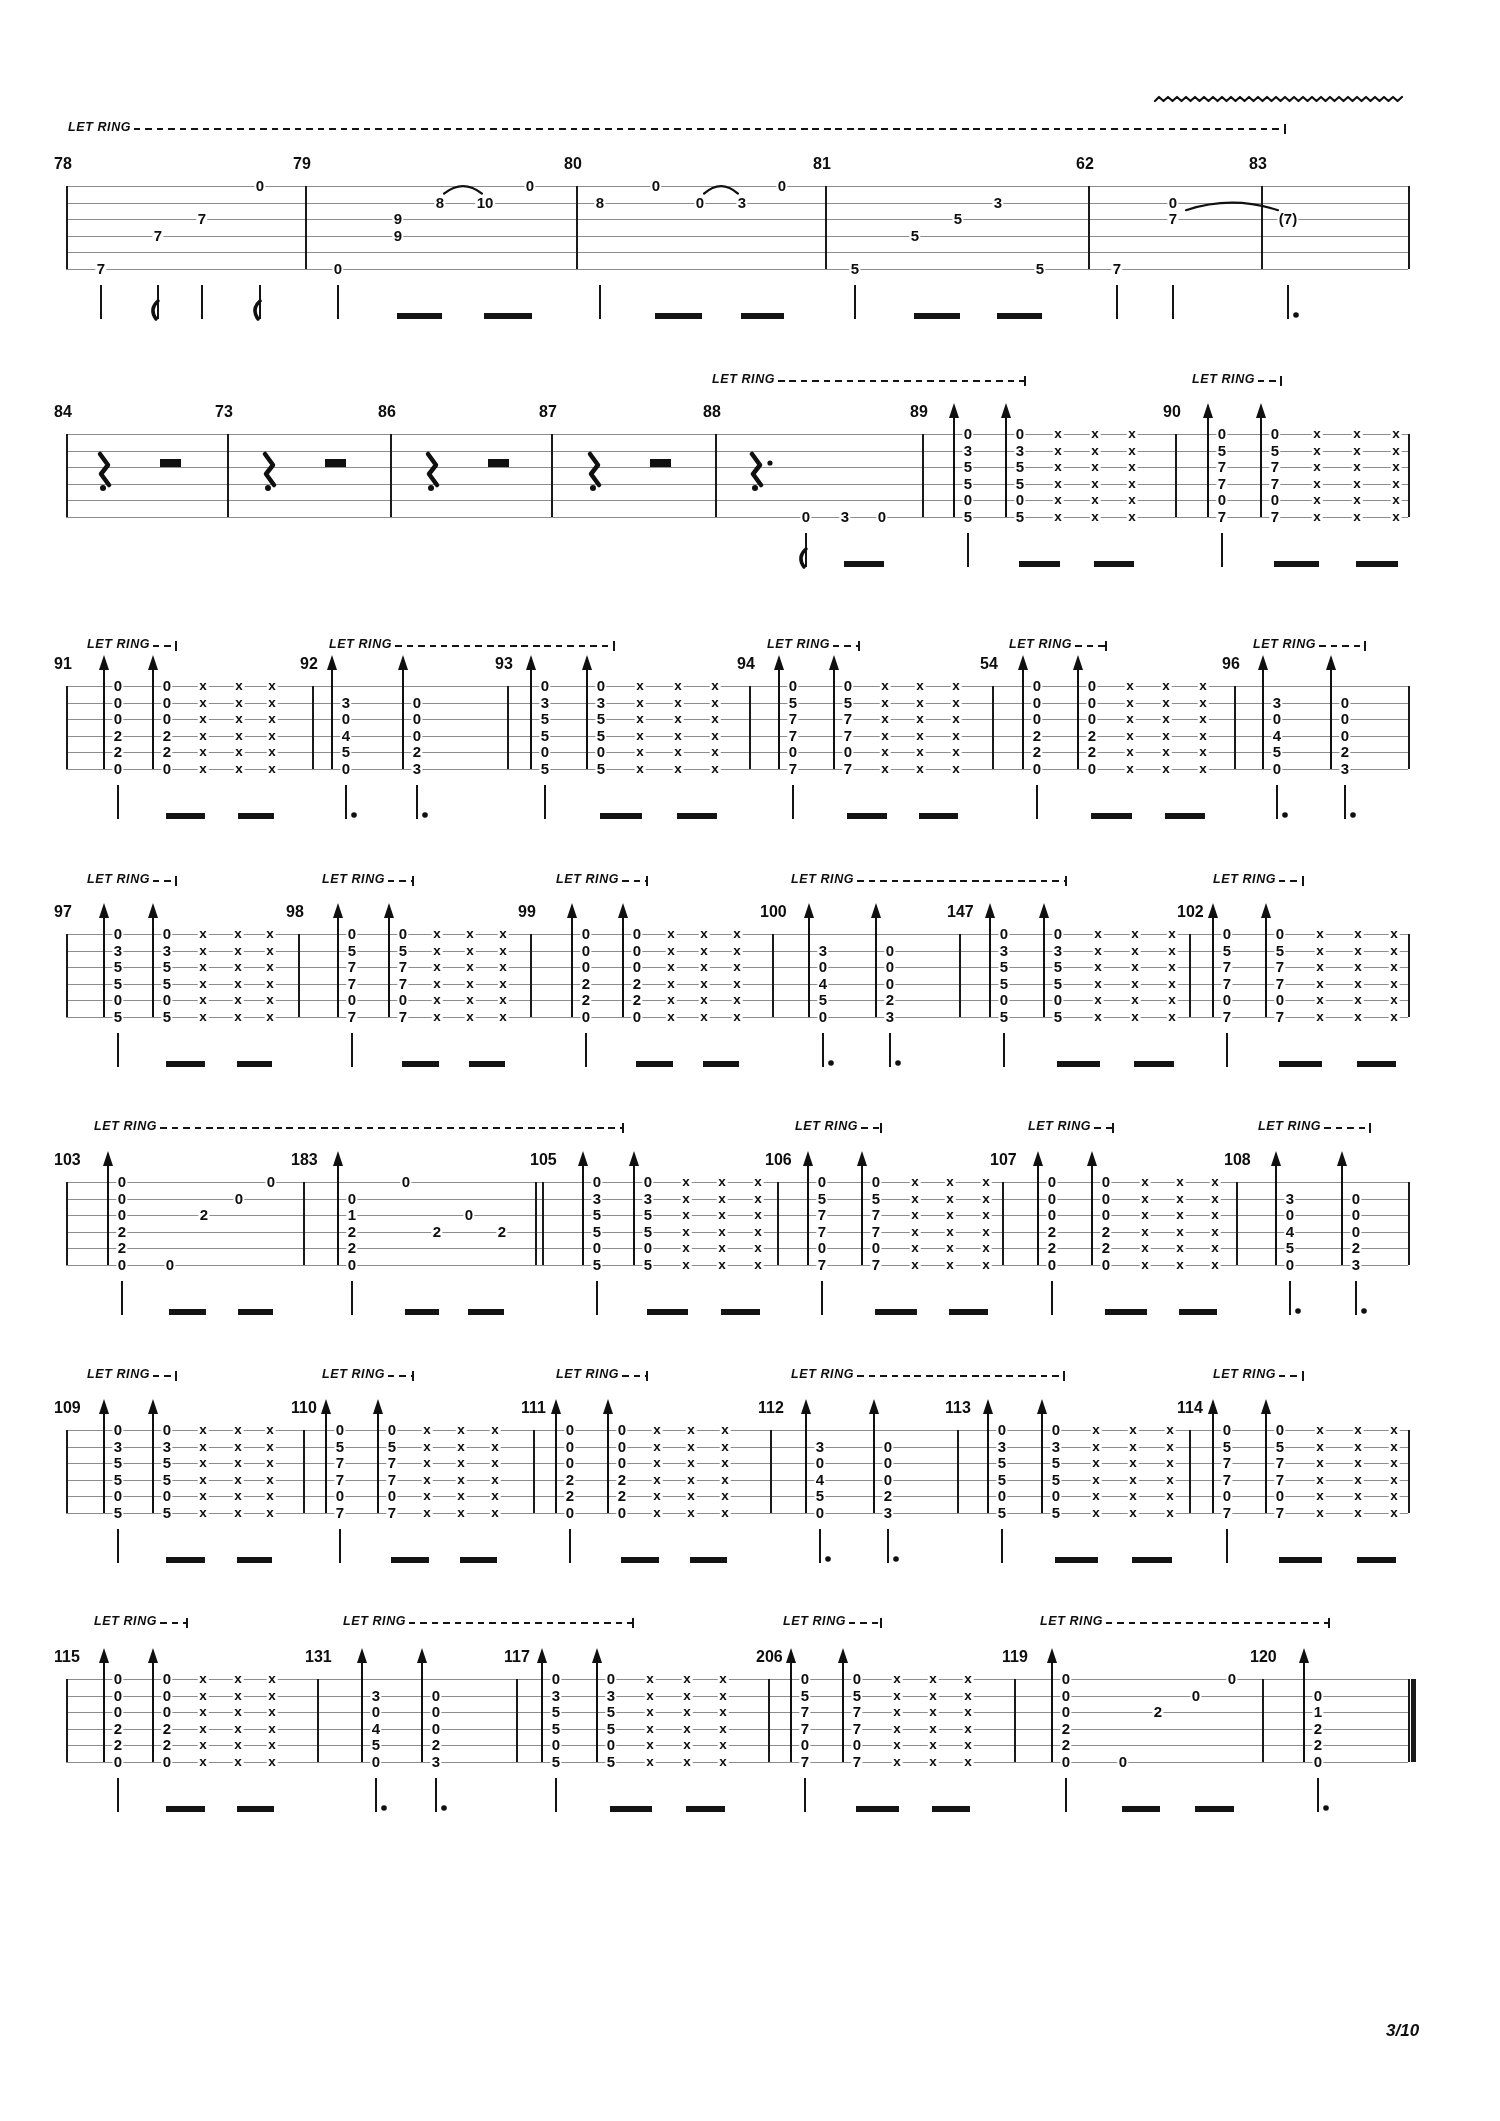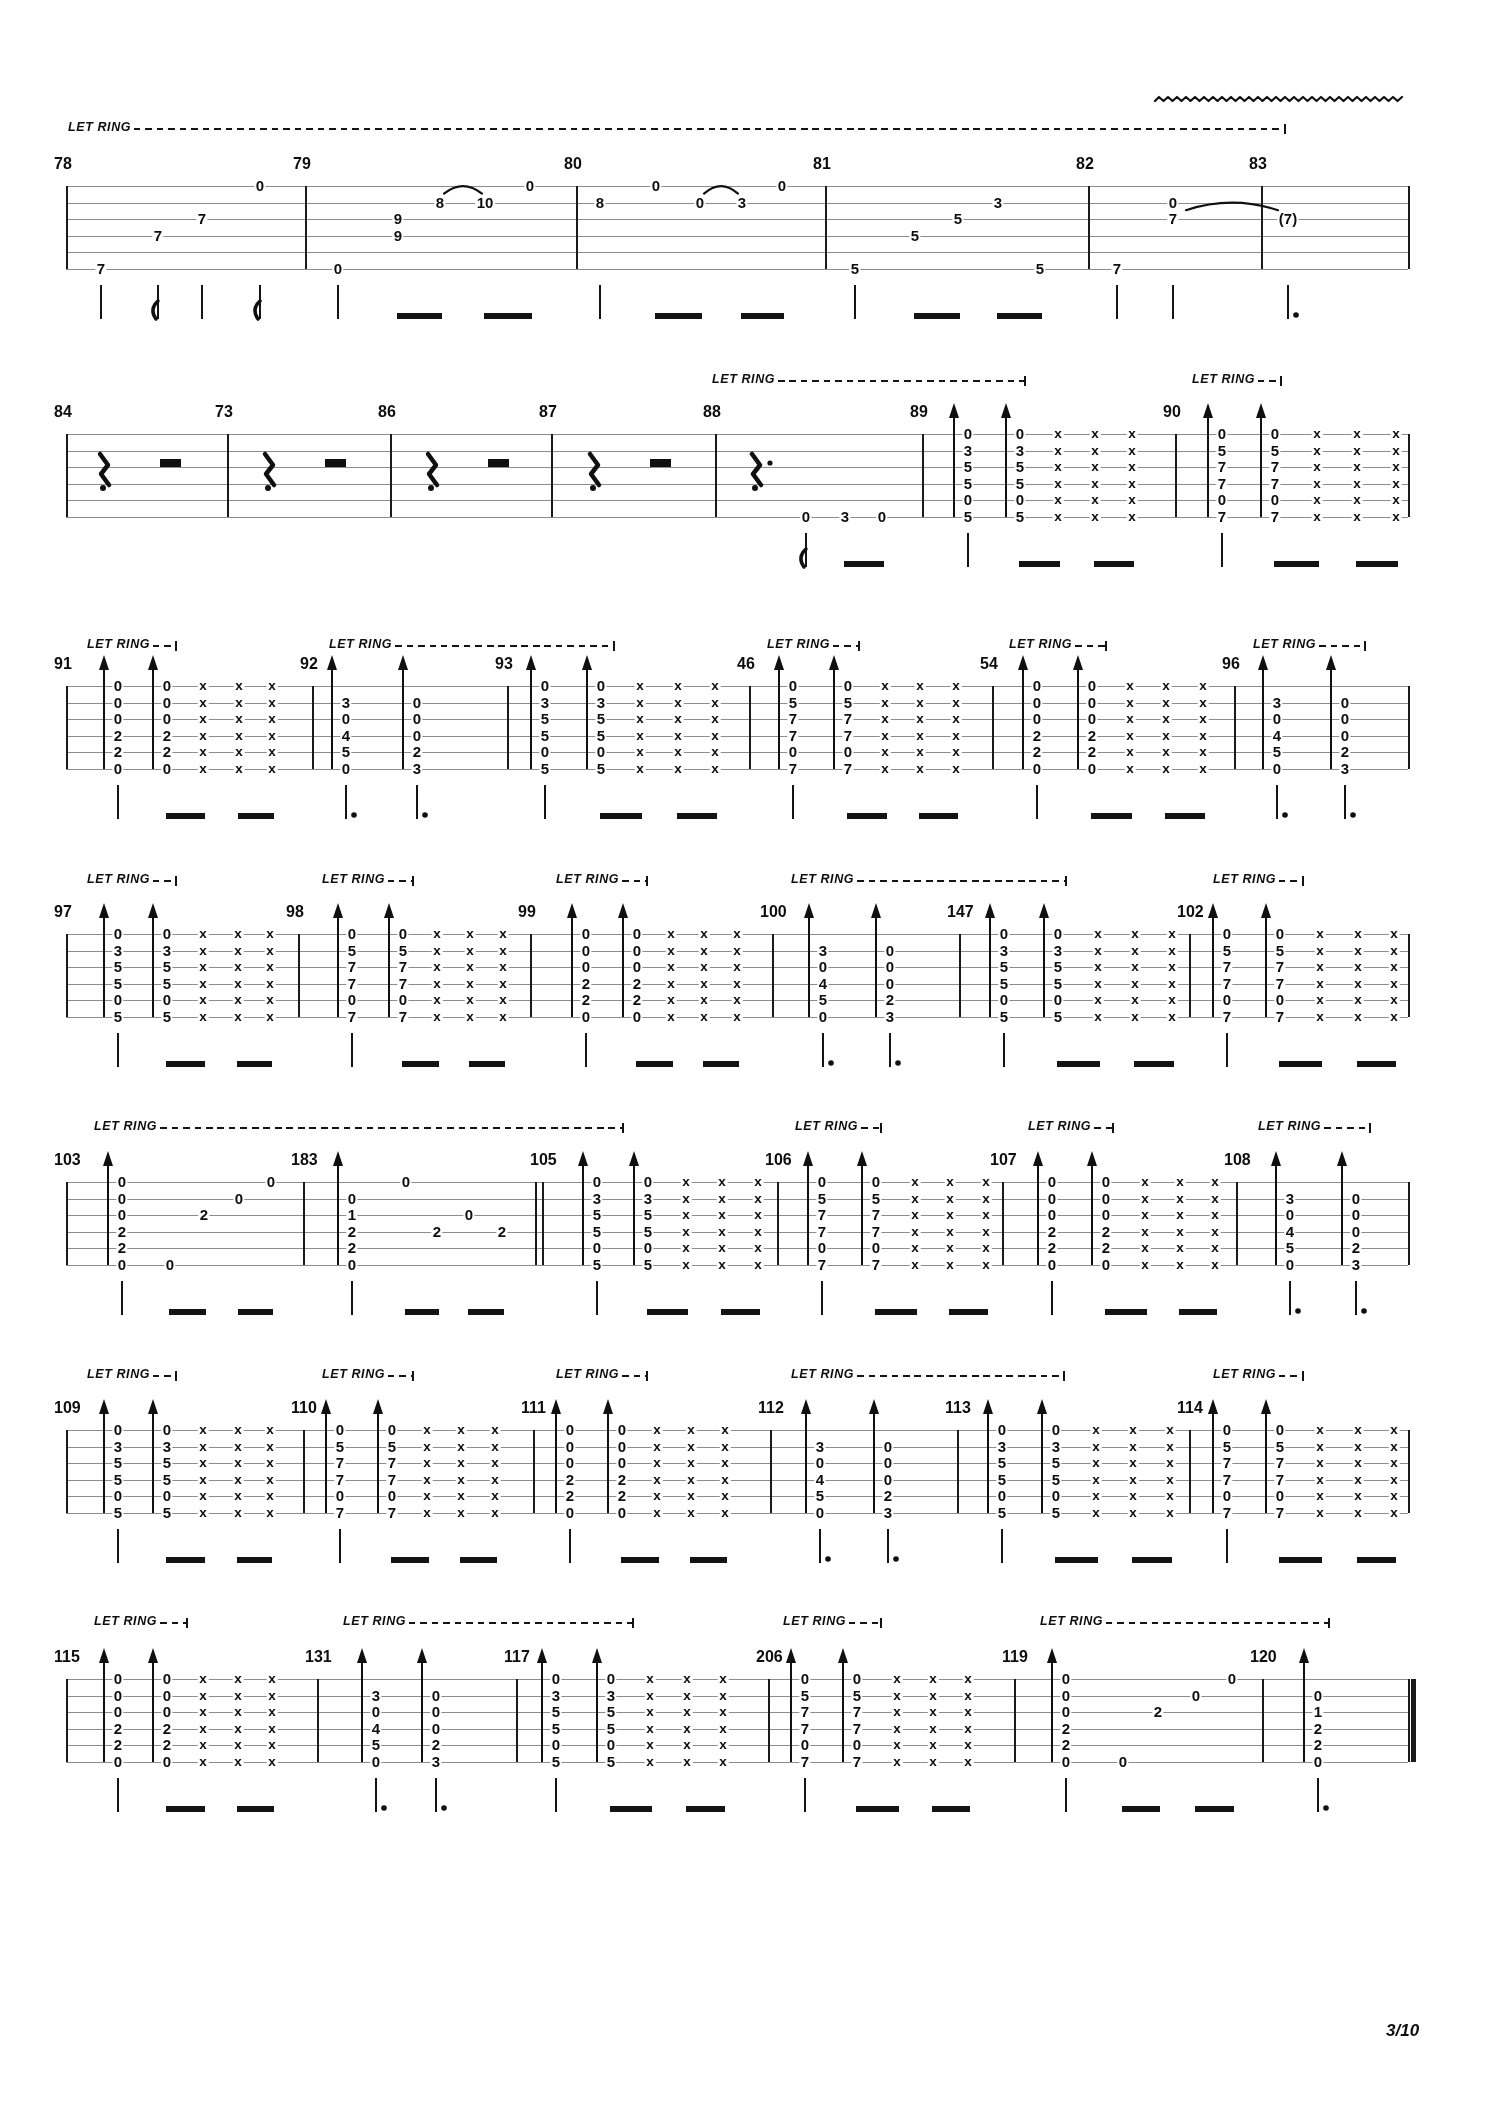--- a/index.html
+++ b/index.html
@@ -28,21 +28,21 @@
     <div style="position: absolute; left: 66px; top: 269px; width: 1342px; height: 1px; background: rgb(141, 141, 141); z-index: 1;"></div>
     <div style="position: absolute; left: 66px; top: 186px; width: 1.7px; height: 83px; background: rgb(26, 26, 26); z-index: 2;"></div>
     <div class="mnum" style="position: absolute; left: 54px; top: 156px;">78</div>
     <div style="position: absolute; left: 305px; top: 186px; width: 1.7px; height: 83px; background: rgb(26, 26, 26); z-index: 2;"></div>
     <div class="mnum" style="position: absolute; left: 293px; top: 156px;">79</div>
     <div style="position: absolute; left: 576px; top: 186px; width: 1.7px; height: 83px; background: rgb(26, 26, 26); z-index: 2;"></div>
     <div class="mnum" style="position: absolute; left: 564px; top: 156px;">80</div>
     <div style="position: absolute; left: 825px; top: 186px; width: 1.7px; height: 83px; background: rgb(26, 26, 26); z-index: 2;"></div>
     <div class="mnum" style="position: absolute; left: 813px; top: 156px;">81</div>
     <div style="position: absolute; left: 1088px; top: 186px; width: 1.7px; height: 83px; background: rgb(26, 26, 26); z-index: 2;"></div>
-    <div class="mnum" style="position: absolute; left: 1076px; top: 156px;">82</div>
+    <div class="mnum" style="position: absolute; left: 1076px; top: 156px;">62</div>
     <div style="position: absolute; left: 1261px; top: 186px; width: 1.7px; height: 83px; background: rgb(26, 26, 26); z-index: 2;"></div>
     <div class="mnum" style="position: absolute; left: 1249px; top: 156px;">83</div>
     <div style="position: absolute; left: 1408px; top: 186px; width: 1.7px; height: 83px; background: rgb(26, 26, 26); z-index: 2;"></div>
     <div class="letring" style="position: absolute; left: 68px; top: 121px;">Let Ring</div>
     <div class="dashline" style="position: absolute; left: 134px; top: 128px; width: 1150px;"></div>
     <div class="tick" style="position: absolute; left: 1284px; top: 124px;"></div>
     <div class="fret" style="position: absolute; left: 101px; top: 269px;">7</div>
     <div class="fret" style="position: absolute; left: 158px; top: 235.8px;">7</div>
     <div class="fret" style="position: absolute; left: 202px; top: 219.2px;">7</div>
     <div class="fret" style="position: absolute; left: 260px; top: 186px;">0</div>
@@ -198,21 +198,21 @@
     <div style="position: absolute; left: 66px; top: 735.8px; width: 1342px; height: 1px; background: rgb(141, 141, 141); z-index: 1;"></div>
     <div style="position: absolute; left: 66px; top: 752.4px; width: 1342px; height: 1px; background: rgb(141, 141, 141); z-index: 1;"></div>
     <div style="position: absolute; left: 66px; top: 769px; width: 1342px; height: 1px; background: rgb(141, 141, 141); z-index: 1;"></div>
     <div style="position: absolute; left: 66px; top: 686px; width: 1.7px; height: 83px; background: rgb(26, 26, 26); z-index: 2;"></div>
     <div class="mnum" style="position: absolute; left: 54px; top: 656px;">91</div>
     <div style="position: absolute; left: 312px; top: 686px; width: 1.7px; height: 83px; background: rgb(26, 26, 26); z-index: 2;"></div>
     <div class="mnum" style="position: absolute; left: 300px; top: 656px;">92</div>
     <div style="position: absolute; left: 507px; top: 686px; width: 1.7px; height: 83px; background: rgb(26, 26, 26); z-index: 2;"></div>
     <div class="mnum" style="position: absolute; left: 495px; top: 656px;">93</div>
     <div style="position: absolute; left: 749px; top: 686px; width: 1.7px; height: 83px; background: rgb(26, 26, 26); z-index: 2;"></div>
-    <div class="mnum" style="position: absolute; left: 737px; top: 656px;">46</div>
+    <div class="mnum" style="position: absolute; left: 737px; top: 656px;">94</div>
     <div style="position: absolute; left: 992px; top: 686px; width: 1.7px; height: 83px; background: rgb(26, 26, 26); z-index: 2;"></div>
     <div class="mnum" style="position: absolute; left: 980px; top: 656px;">54</div>
     <div style="position: absolute; left: 1234px; top: 686px; width: 1.7px; height: 83px; background: rgb(26, 26, 26); z-index: 2;"></div>
     <div class="mnum" style="position: absolute; left: 1222px; top: 656px;">96</div>
     <div style="position: absolute; left: 1408px; top: 686px; width: 1.7px; height: 83px; background: rgb(26, 26, 26); z-index: 2;"></div>
     <div class="letring" style="position: absolute; left: 87px; top: 638px;">Let Ring</div>
     <div class="dashline" style="position: absolute; left: 153px; top: 645px; width: 22px;"></div>
     <div class="tick" style="position: absolute; left: 175px; top: 641px;"></div>
     <div class="letring" style="position: absolute; left: 329px; top: 638px;">Let Ring</div>
     <div class="dashline" style="position: absolute; left: 395px; top: 645px; width: 218px;"></div>

